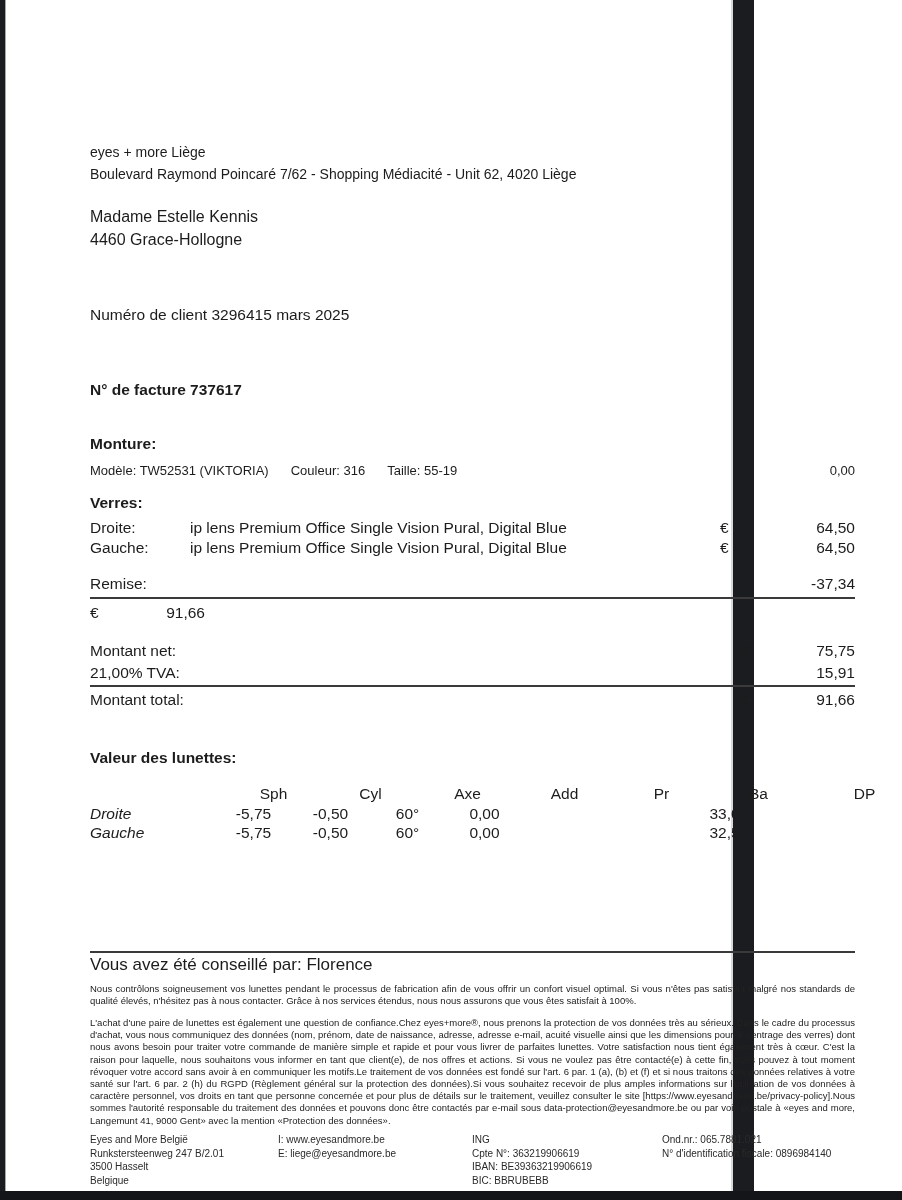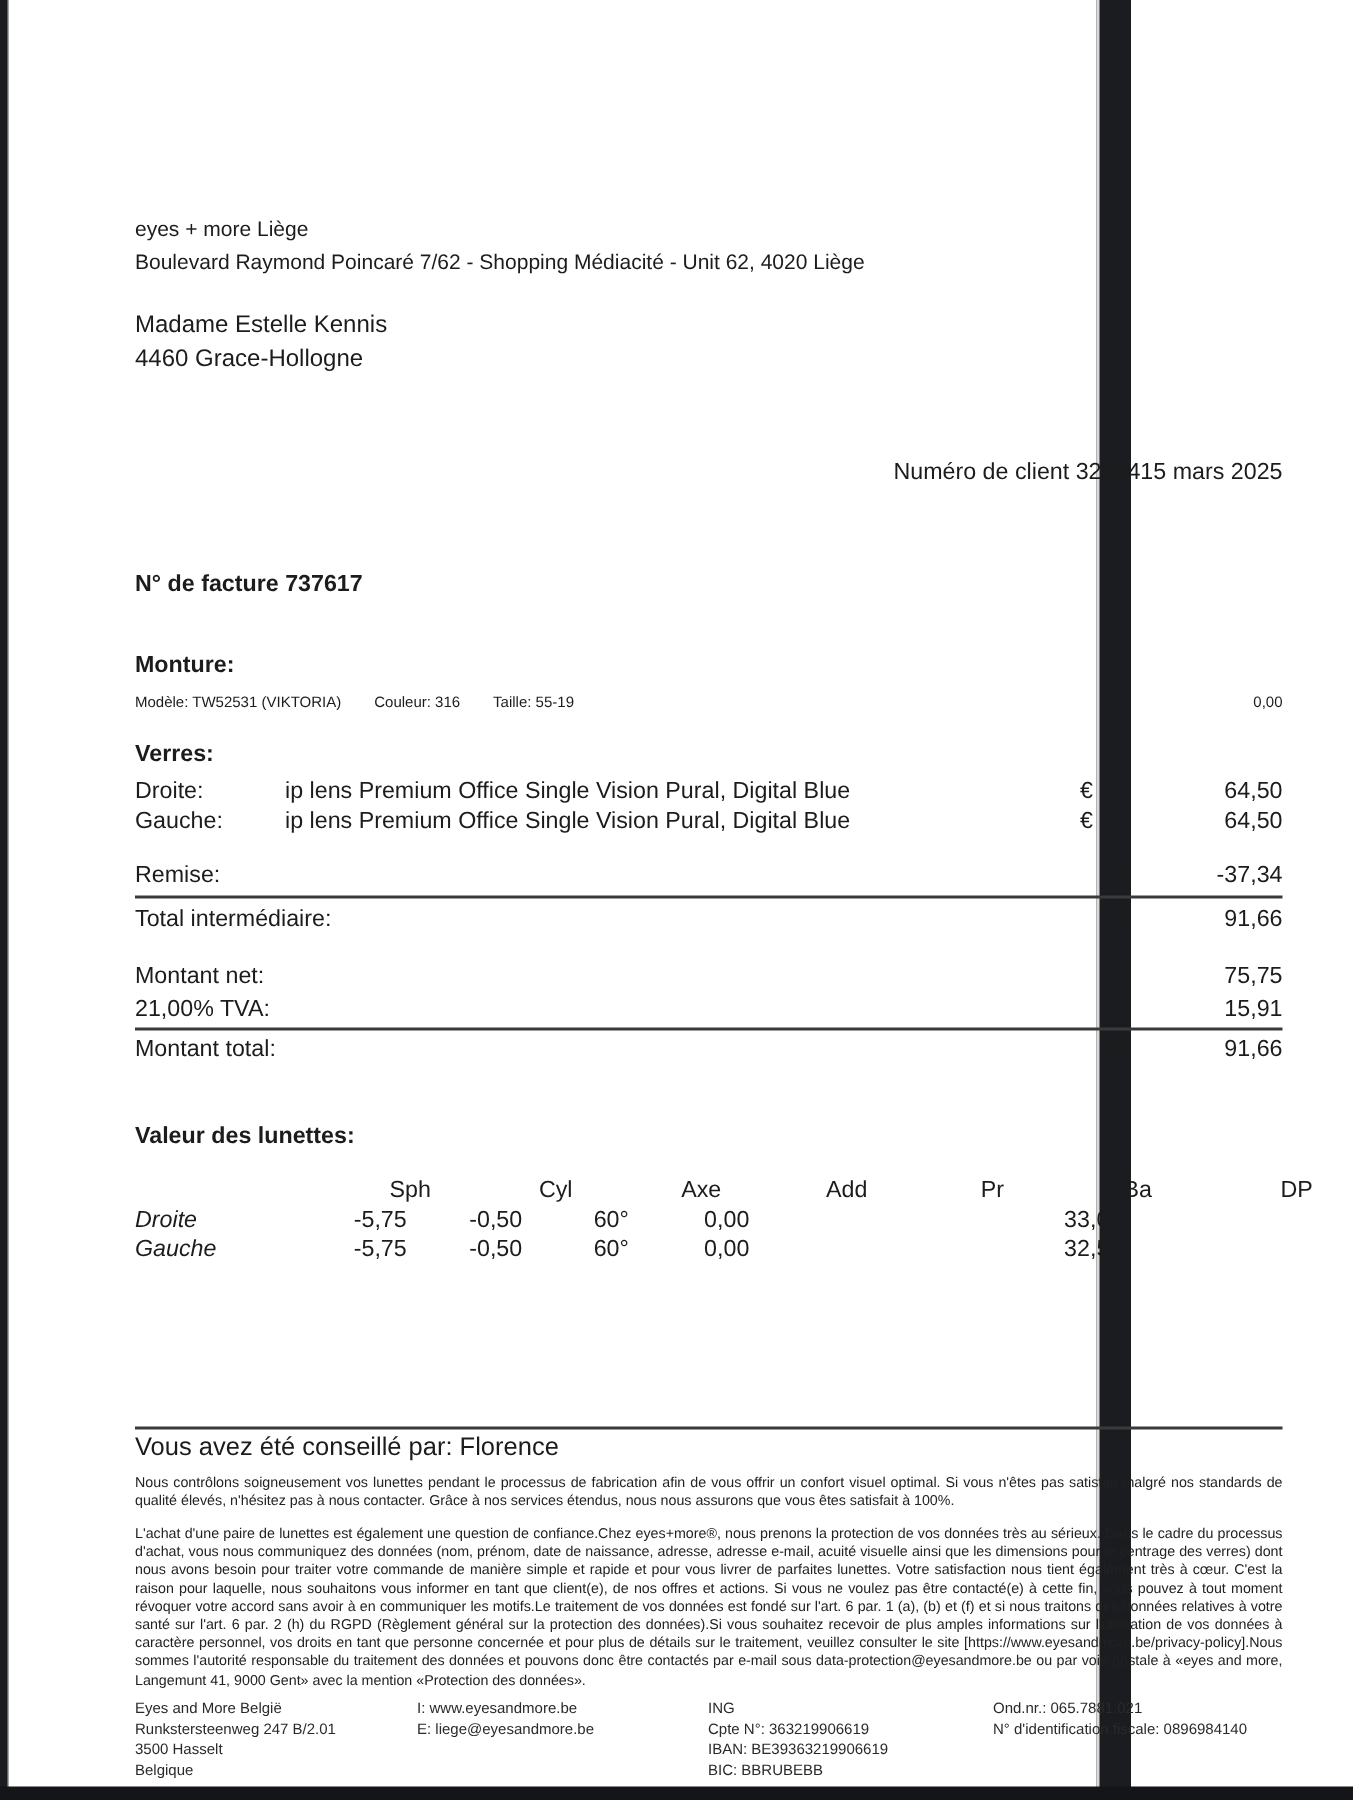--- a/index.html
+++ b/index.html
@@ -15,29 +15,29 @@
   
   .edge-left  { position: absolute; left: 0; top: 0; width: 5px; height: 1200px; background: #1b1c1f; border-right: 1px solid #a8a8a8; }
   .edge-right { position: absolute; right: 0; top: 0; width: 21px; height: 1200px; background: #1b1c1f; border-left: 2px solid #d9d9d9; }
   .edge-bottom{ position: absolute; left: 0; bottom: 0; width: 902px; height: 9px; background: #141518; }
 
   .content { position: absolute; left: 90px; width: 765px; }
 
   .store { top: 141px; font-size: 14px; line-height: 22px; }
   .customer { top: 205px; font-size: 16px; line-height: 23px; }
 
-  .client-row { top: 306px; font-size: 15.5px; display: flex; justify-content: flex-end; }
+  .client-row { top: 306px; font-size: 15.5px; display: flex; justify-content: flex-start; }
 
   .invoice-block { top: 379px; font-size: 15.5px; line-height: 22px; }
   .bold { font-weight: bold; }
 
   .section-title { font-size: 15.5px; font-weight: bold; }
 
   .monture { top: 435px; }
-  .monture .model-row { margin-top: 10px; display: flex; align-items: baseline; font-size: 10px; }
+  .monture .model-row { margin-top: 10px; display: flex; align-items: baseline; font-size: 13px; }
   .model-seg { margin-right: 22px; }
 
   .verres { top: 494px; }
   .item-row { display: flex; align-items: baseline; font-size: 15.5px; line-height: 19.5px; gap: 20px; }
   .verres .rows { margin-top: 6px; }
   .side { width: 80px; }
   .desc { flex: 1; }
 
   .amount-row { display: flex; align-items: baseline; font-size: 15.5px; }
   .amount-row .lbl { flex: 1; }
@@ -130,21 +130,20 @@
     </div>
   </div>
 
   <div class="content amount-row remise-row">
     <span class="lbl">Remise:</span>
     <span class="cur">€</span>
     <span class="val">-37,34</span>
   </div>
   <div class="content rule rule-1"></div>
   <div class="content amount-row inter-row">
-    <span class="lbl">Total intermédiaire:</span>
     <span class="cur">€</span>
     <span class="val">91,66</span>
   </div>
   <div class="content amount-row net-row">
     <span class="lbl">Montant net:</span>
     <span class="cur">€</span>
     <span class="val">75,75</span>
   </div>
   <div class="content amount-row tva-row">
     <span class="lbl">21,00% TVA:</span>

